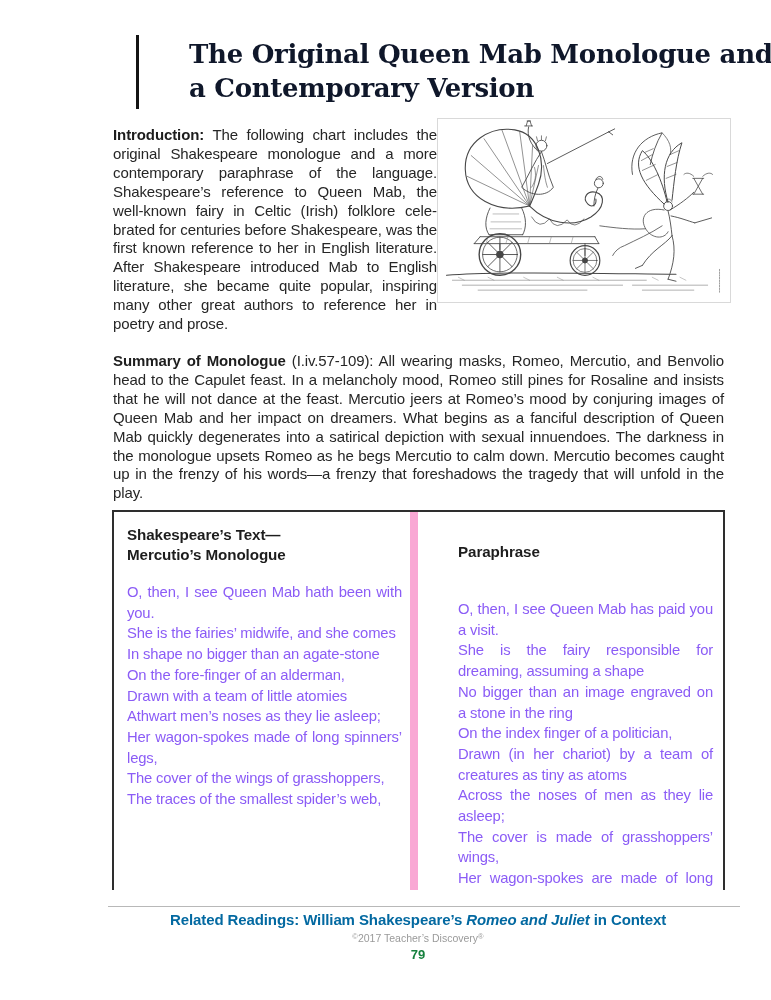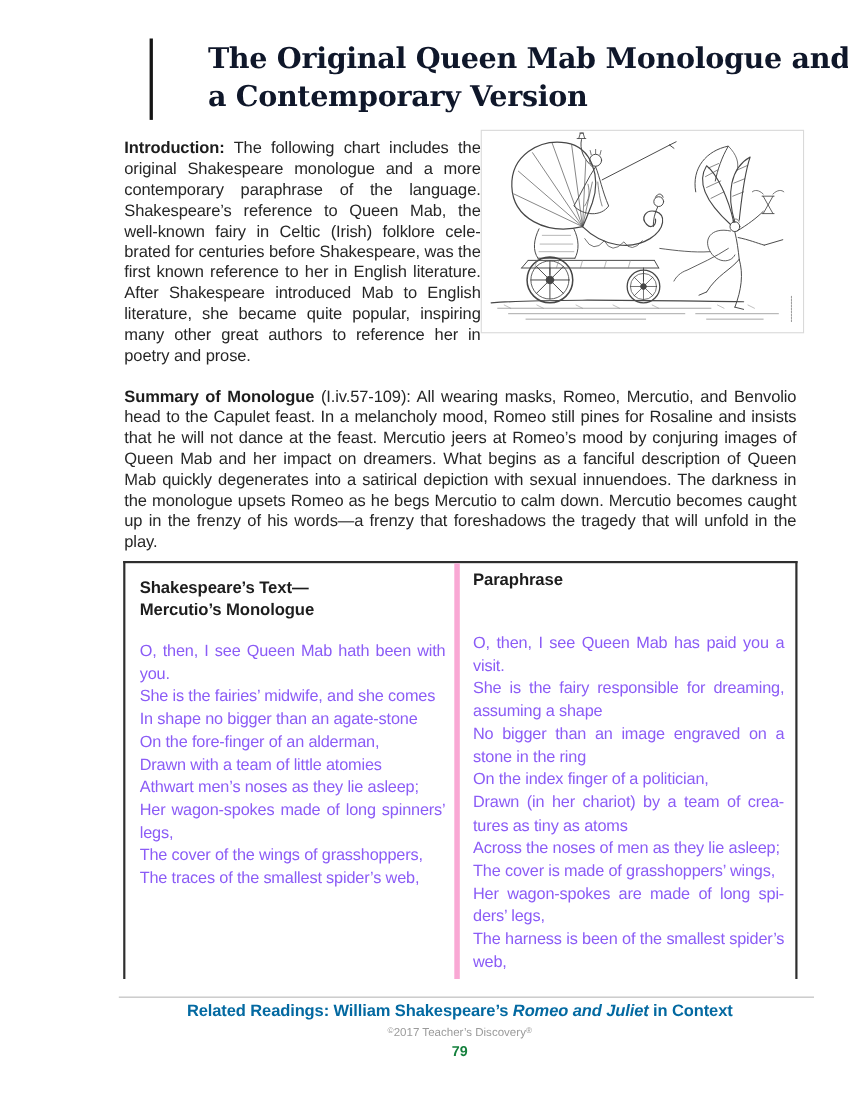--- a/index.html
+++ b/index.html
@@ -15,22 +15,22 @@
 
   
   .illustration-box{position:absolute;left:437px;top:118px;width:294px;height:185px;border:1px solid #d9d9d9;background:#fff;box-sizing:border-box;}
   .illustration-box svg{display:block;width:100%;height:100%;}
 
   
   .summary-text{position:absolute;left:113px;top:337px;width:611px;font-size:15px;line-height:18.9px;text-align:justify;letter-spacing:-0.1px;color:#262626;}
 
   
   .comparison-table{position:absolute;left:112px;top:510px;width:613px;height:380px;box-sizing:border-box;border:2px solid #2e2e2e;border-bottom:none;display:flex;background:#fff;overflow:hidden;}
-  .col-left{width:304px;box-sizing:border-box;border-right:5px solid #f9a8d4;padding:13px 8px 0 13px;}
-  .col-right{flex:1;padding:6px 10px 0 12px;}
+  .col-left{width:304px;box-sizing:border-box;border-right:8px solid #f9a8d4;padding:13px 8px 0 13px;}
+  .col-right{flex:1;padding:30px 10px 0 12px;margin-left:28px;}
   .col-header{height:57px;font-weight:bold;font-size:15.2px;line-height:20px;color:#1d1d1d;letter-spacing:-0.1px;}
   .poem-line{font-size:14.8px;line-height:20.7px;text-align:justify;letter-spacing:-0.15px;color:#8b5cf6;}
 
   
   .footer-rule{position:absolute;left:108px;top:906px;width:632px;height:1px;background:#b8b8b8;}
   .footer{position:absolute;left:113px;top:911px;width:610px;text-align:center;}
   .related-line{font-size:15px;font-weight:bold;color:#0369a1;letter-spacing:-0.1px;}
   .related-line .ital{font-style:italic;}
   .copyright-line{margin-top:4px;font-size:10.5px;color:#9a9a9a;}
   .copyright-line .supsym{font-size:7.5px;vertical-align:3px;}

